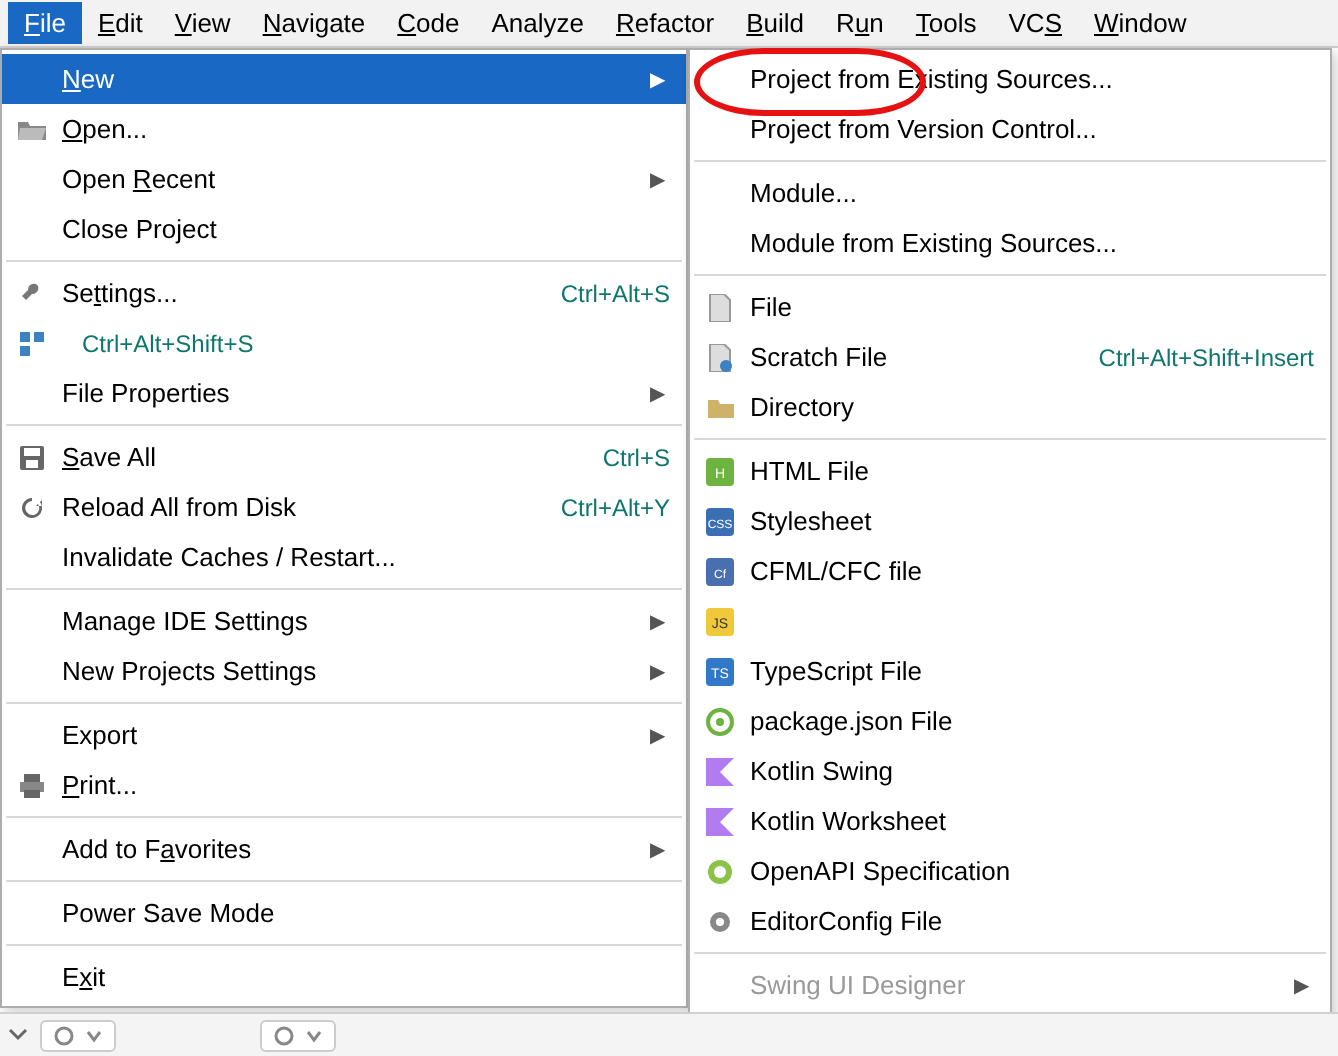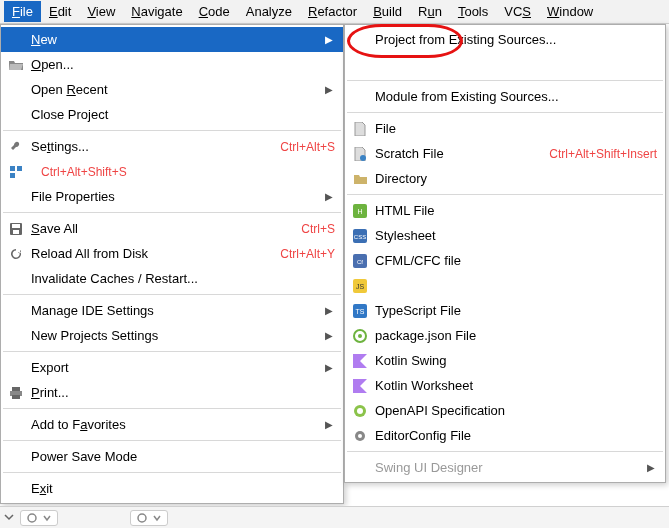--- a/index.html
+++ b/index.html
@@ -57,21 +57,21 @@
       height: 18px;
       margin-right: 6px;
       display: flex;
       align-items: center;
       justify-content: center;
       flex-shrink: 0;
     }
     .menu-label { flex: 1; }
     .menu-label .mn { text-decoration: underline; }
     .menu-shortcut {
-      color: #ef4444;
+      color: #0f766e;
       font-size: 12px;
       padding-left: 10px;
     }
     .menu-arrow {
       width: 10px;
       font-size: 10px;
       color: #555;
       margin-left: 6px;
     }
     .menu-row.highlight .menu-arrow { color: #fff; }
@@ -263,22 +263,27 @@
     </div>
   </div>
 
 <div class="submenu" id="newMenu">
     <div class="menu-row">
       <span class="menu-icon"></span>
       <span class="menu-label">Project from Existing Sources...</span>
     </div>
     <div class="menu-row">
       <span class="menu-icon"></span>
-    </div>
-    <div class="menu-sep"></div>
+      <span class="menu-label">Project from Version Control...</span>
+    </div>
+    <div class="menu-sep"></div>
+    <div class="menu-row">
+      <span class="menu-icon"></span>
+      <span class="menu-label">Module...</span>
+    </div>
     <div class="menu-row">
       <span class="menu-icon"></span>
       <span class="menu-label">Module from Existing Sources...</span>
     </div>
     <div class="menu-sep"></div>
     <div class="menu-row">
       <span class="menu-icon">
         <svg width="12" height="14">
           <path d="M1 0h7l3 3v11H1z" fill="#ddd" stroke="#999"></path>
         </svg>

